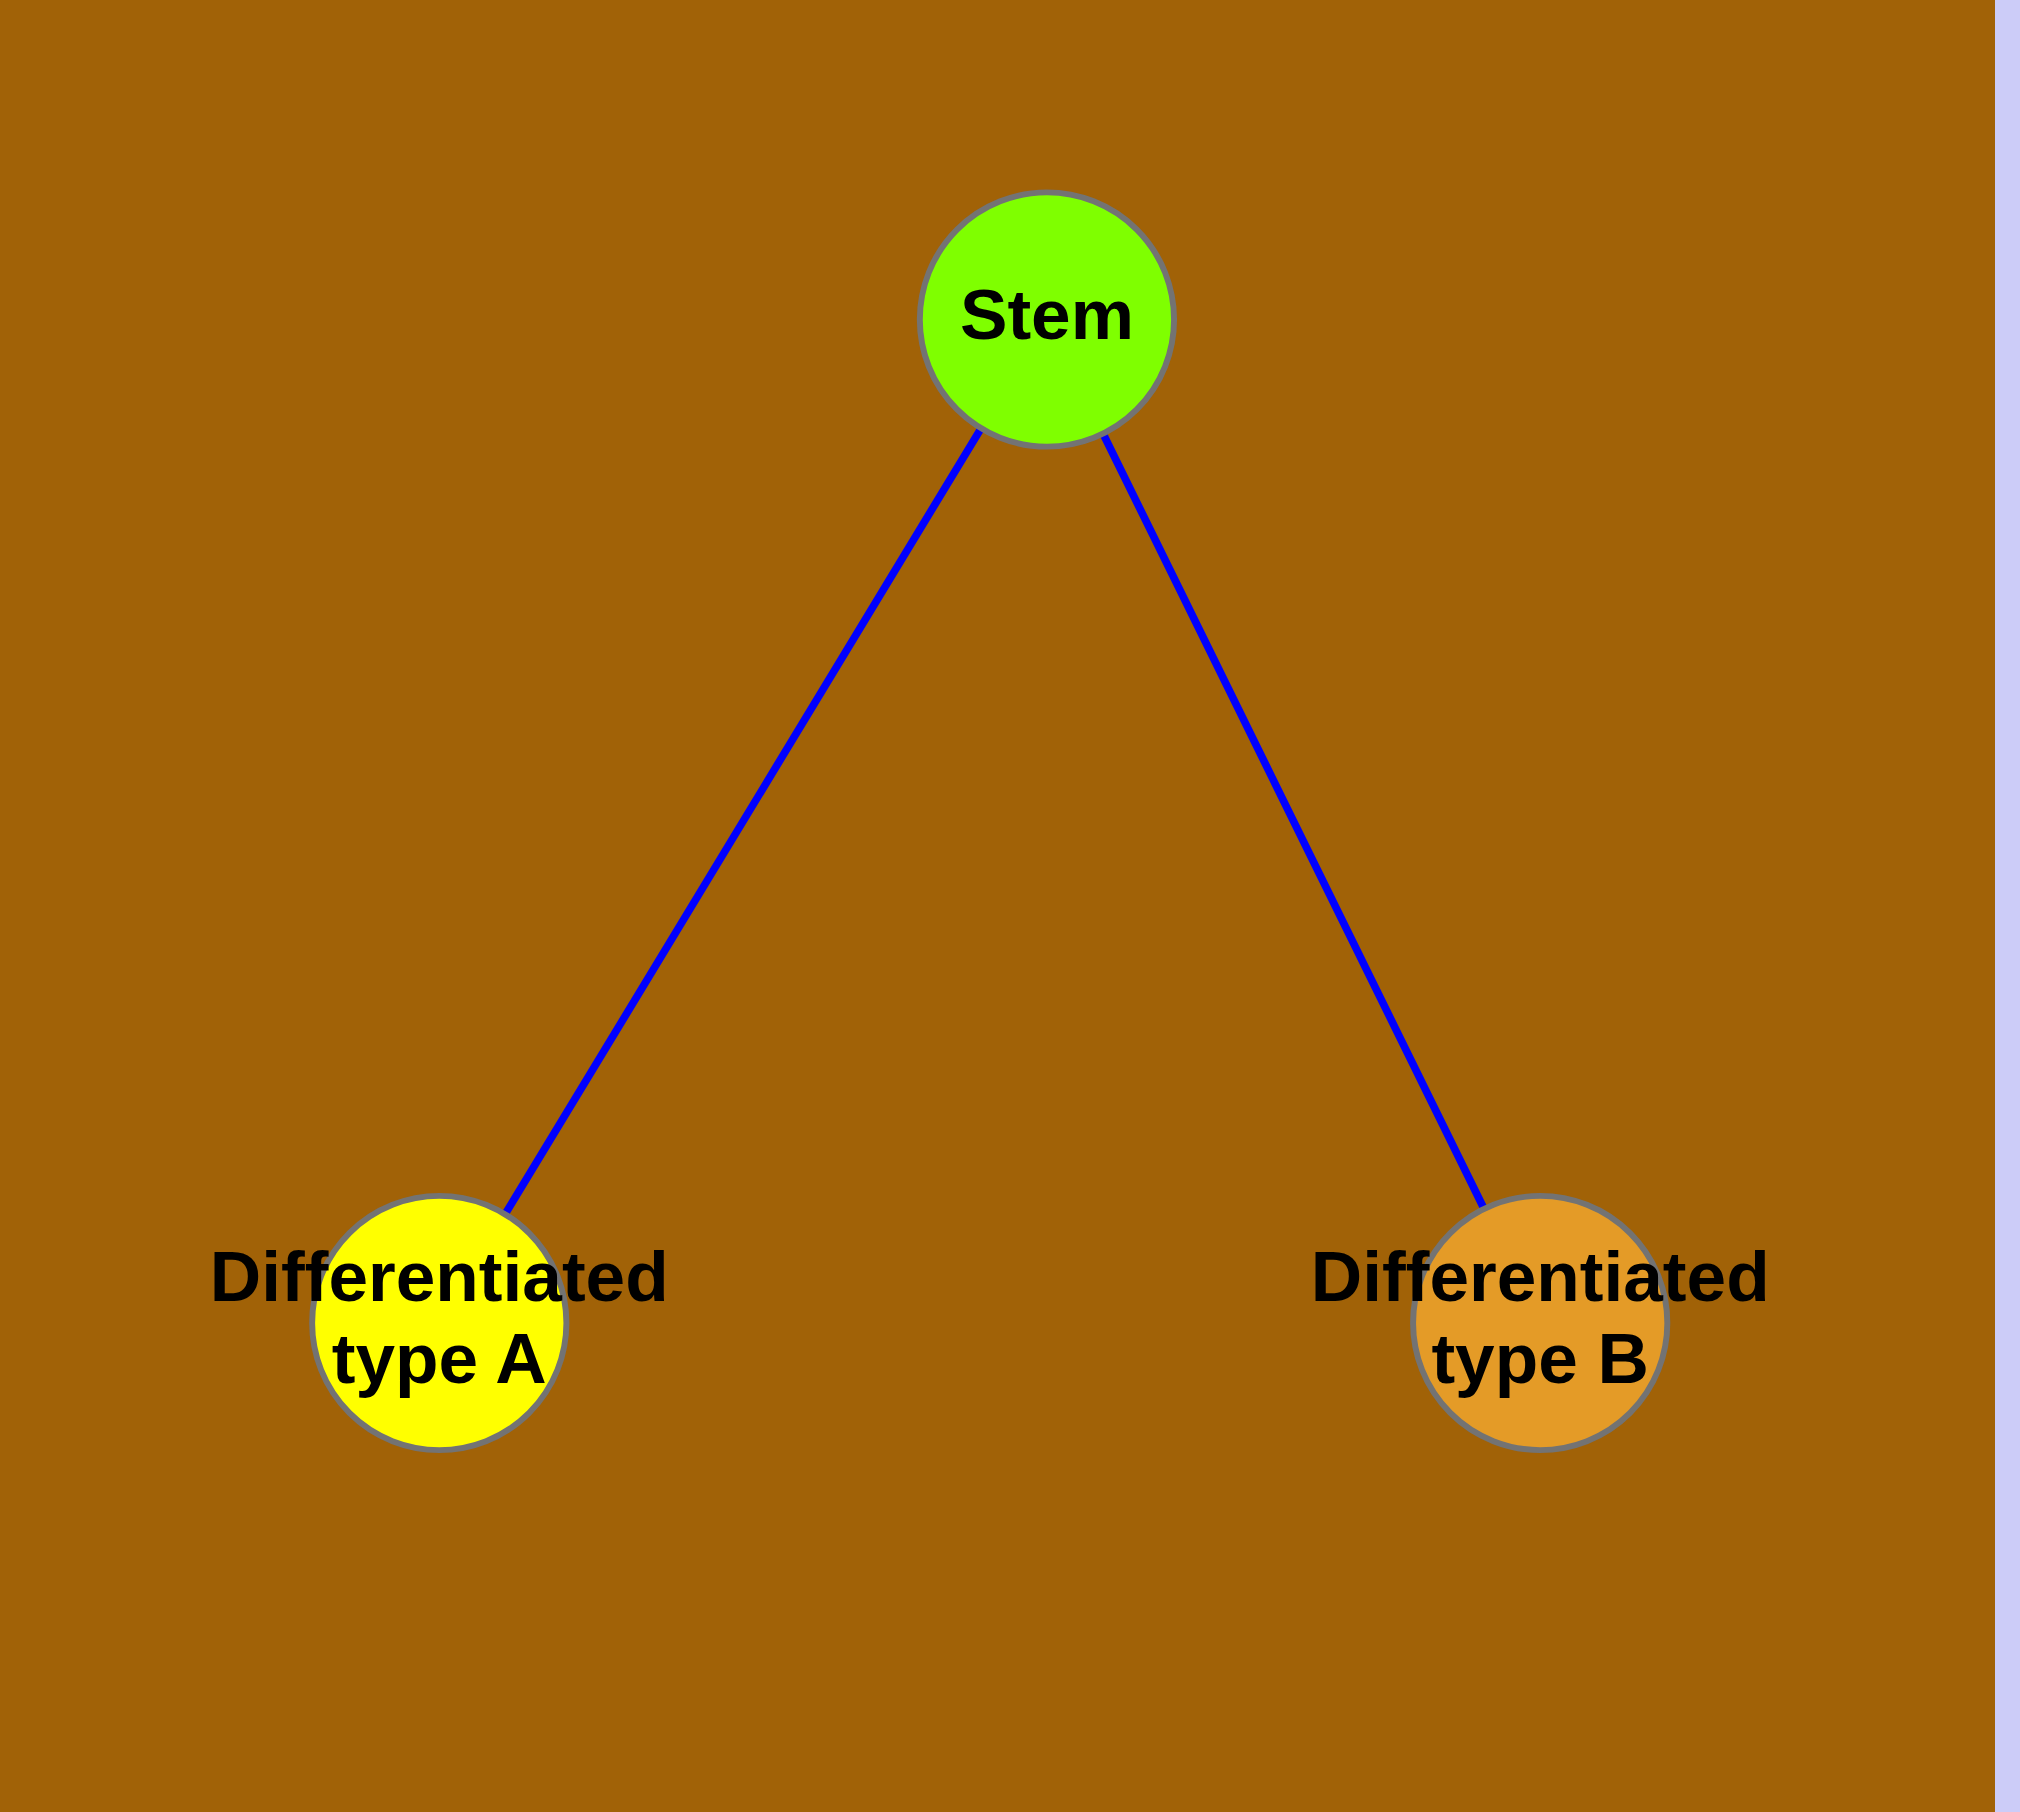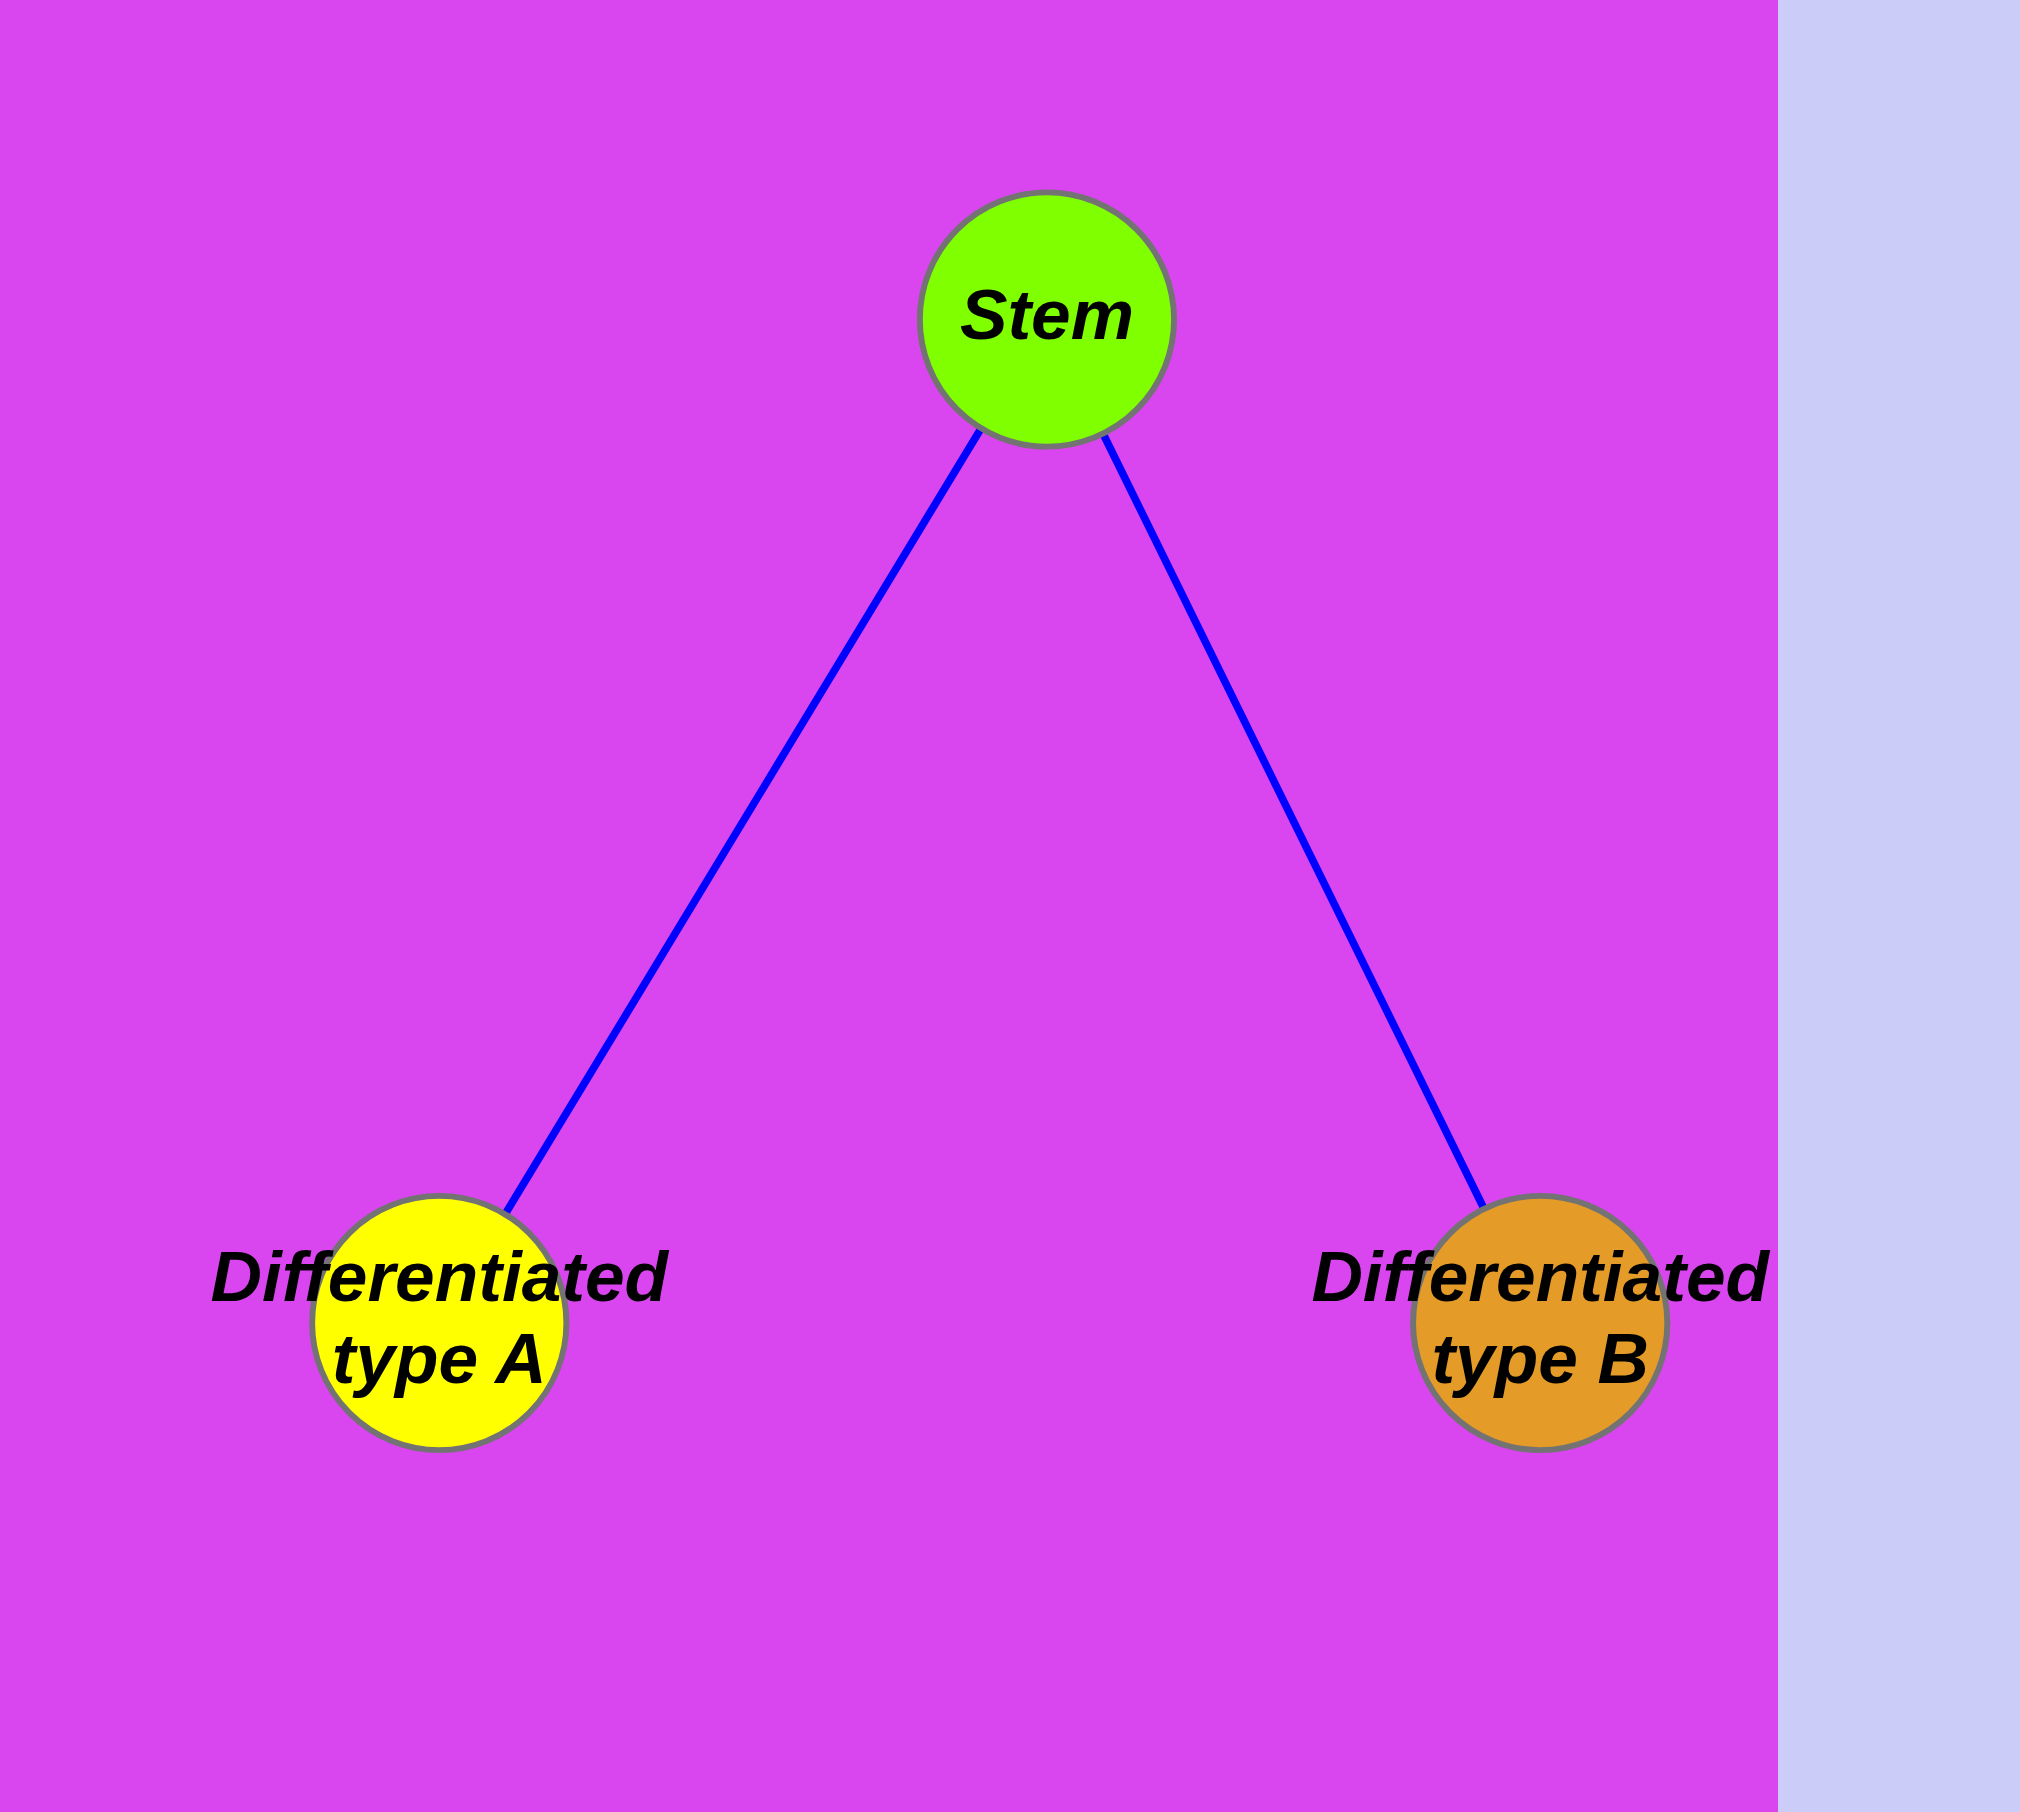--- a/index.html
+++ b/index.html
@@ -33,21 +33,21 @@
     font-weight: bold;
     fill: #000000;
     text-anchor: middle;
     dominant-baseline: middle;
     paint-order: normal;
   }
 </style>
 </head>
 <body style="background: rgb(204, 204, 248);">
 
-<div id="graph-canvas" style="width: 1778px; height: 1812px; background: #d946ef; font-style: italic;">
+<div id="graph-canvas" style="width: 1995px; height: 1812px; background: #a16207;">
   <svg id="graph-svg" viewBox="0 0 2384 2138" xmlns="http://www.w3.org/2000/svg" style="width: 2021px; height: 1812px;">
 
     <g id="edges-layer">
       <line id="edge-stem-diff_a" x1="1160.408364635374" y1="500.17502966766705" x2="592.5916353646261" y2="1437.824970332333" stroke="#0000ff" stroke-width="9" stroke-linecap="round"></line>
       <line id="edge-stem-diff_b" x1="1298.5240943693314" y1="506.23114730805537" x2="1753.4759056306686" y2="1431.7688526919446" stroke="#0000ff" stroke-width="9" stroke-linecap="round"></line>
     </g>
 
     <g id="nodes-layer">
       <g id="node-stem">
         <circle id="node-stem-circle" cx="1235" cy="377" r="150" fill="#7fff00" stroke="#737373" stroke-width="7"></circle>

